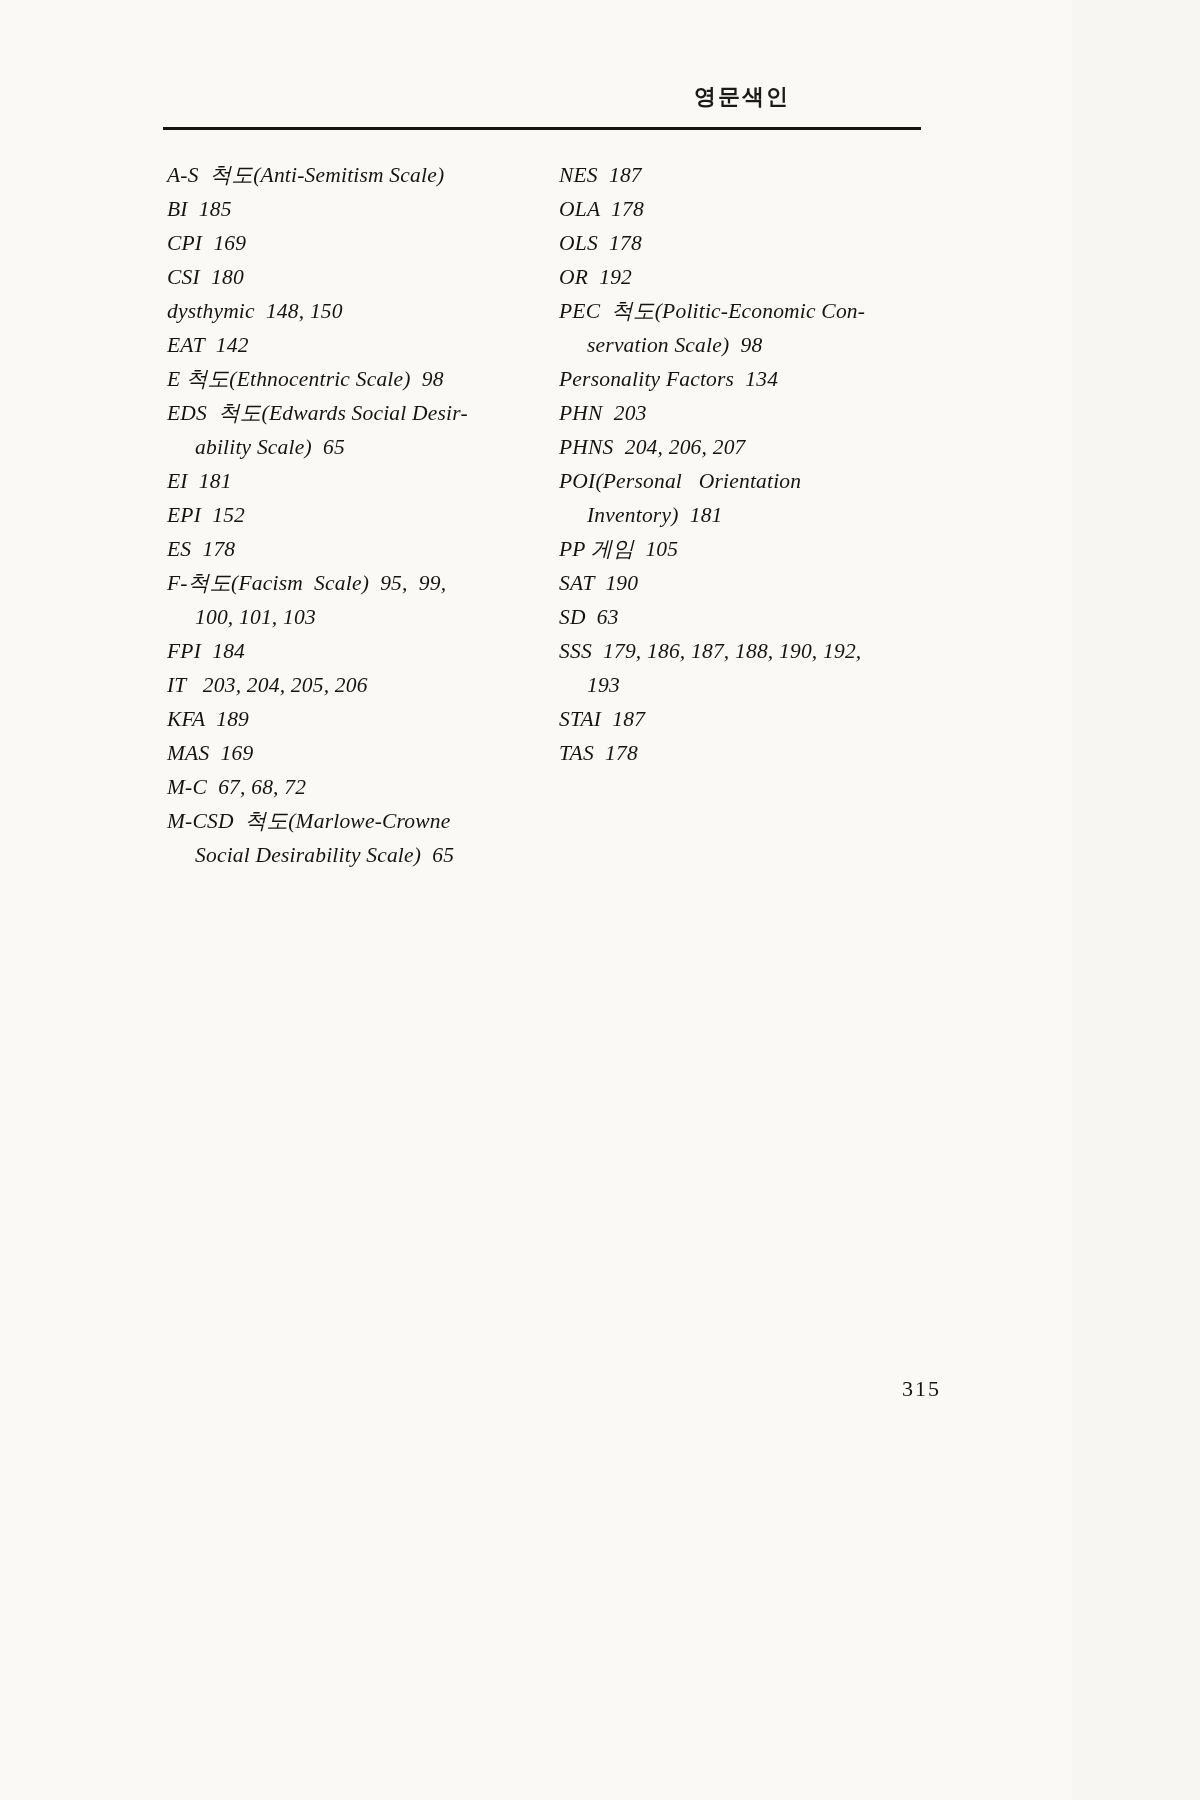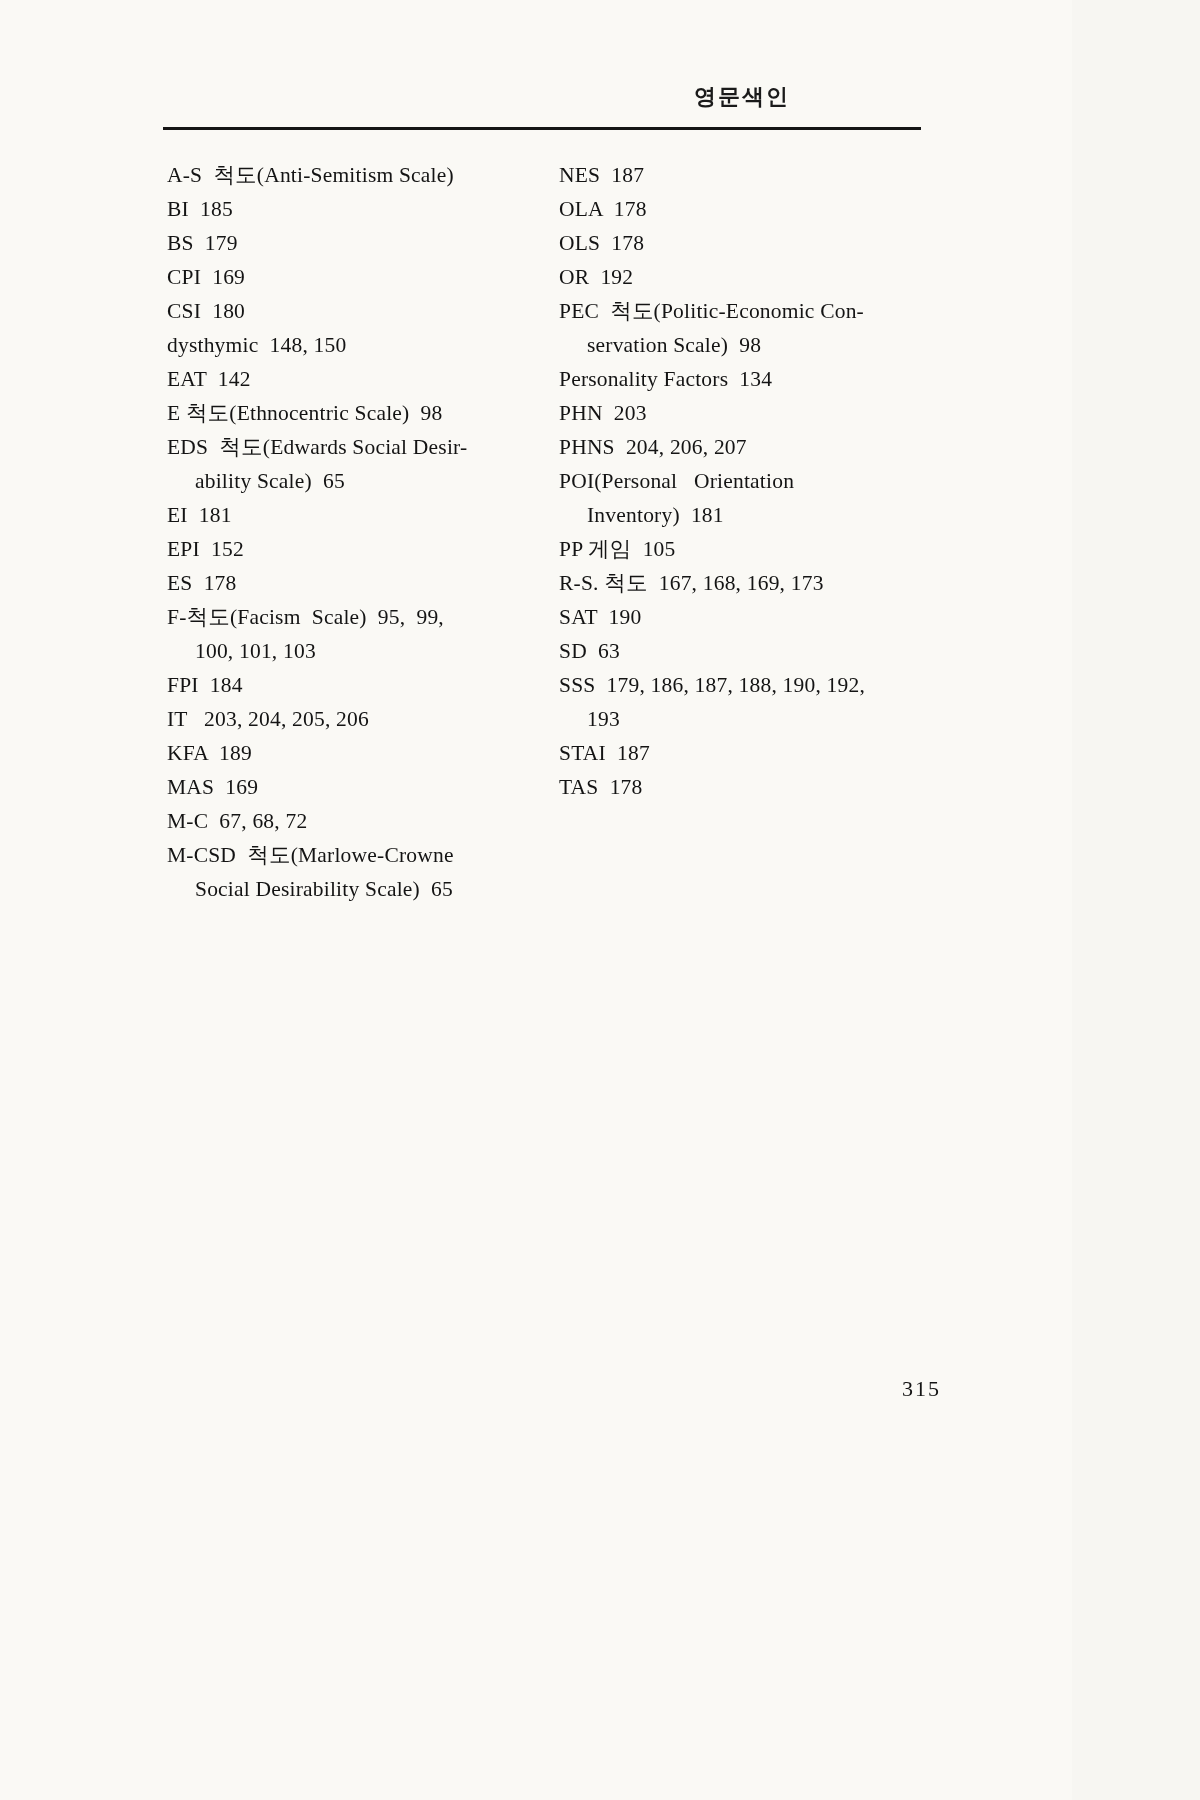--- a/index.html
+++ b/index.html
@@ -36,20 +36,21 @@
   .columns {
     position: absolute;
     top: 158px;
     left: 167px;
     width: 760px;
     display: flex;
     align-items: flex-start;
   }
   .column {
     display: block;
+    font-style: italic;
   }
   .column.left {
     width: 392px;
     flex: 0 0 392px;
   }
   .column.right {
     width: 368px;
     flex: 0 0 368px;
   }
   .entry {
@@ -85,23 +86,20 @@
 
   <div class="columns">
     <div class="column left" id="left-col">
         <div class="entry">
           <div class="line">A-S  척도(Anti-Semitism Scale)</div>
         </div>
         <div class="entry">
           <div class="line">BI  185</div>
         </div>
         <div class="entry">
-          <div class="line">BS  179</div>
-        </div>
-        <div class="entry">
           <div class="line">CPI  169</div>
         </div>
         <div class="entry">
           <div class="line">CSI  180</div>
         </div>
         <div class="entry">
           <div class="line">dysthymic  148, 150</div>
         </div>
         <div class="entry">
           <div class="line">EAT  142</div>
@@ -173,23 +171,20 @@
           <div class="line">PHNS  204, 206, 207</div>
         </div>
         <div class="entry">
           <div class="line">POI(Personal   Orientation</div>
           <div class="line cont">Inventory)  181</div>
         </div>
         <div class="entry">
           <div class="line">PP 게임  105</div>
         </div>
         <div class="entry">
-          <div class="line">R-S. 척도  167, 168, 169, 173</div>
-        </div>
-        <div class="entry">
           <div class="line">SAT  190</div>
         </div>
         <div class="entry">
           <div class="line">SD  63</div>
         </div>
         <div class="entry">
           <div class="line">SSS  179, 186, 187, 188, 190, 192,</div>
           <div class="line cont">193</div>
         </div>
         <div class="entry">

